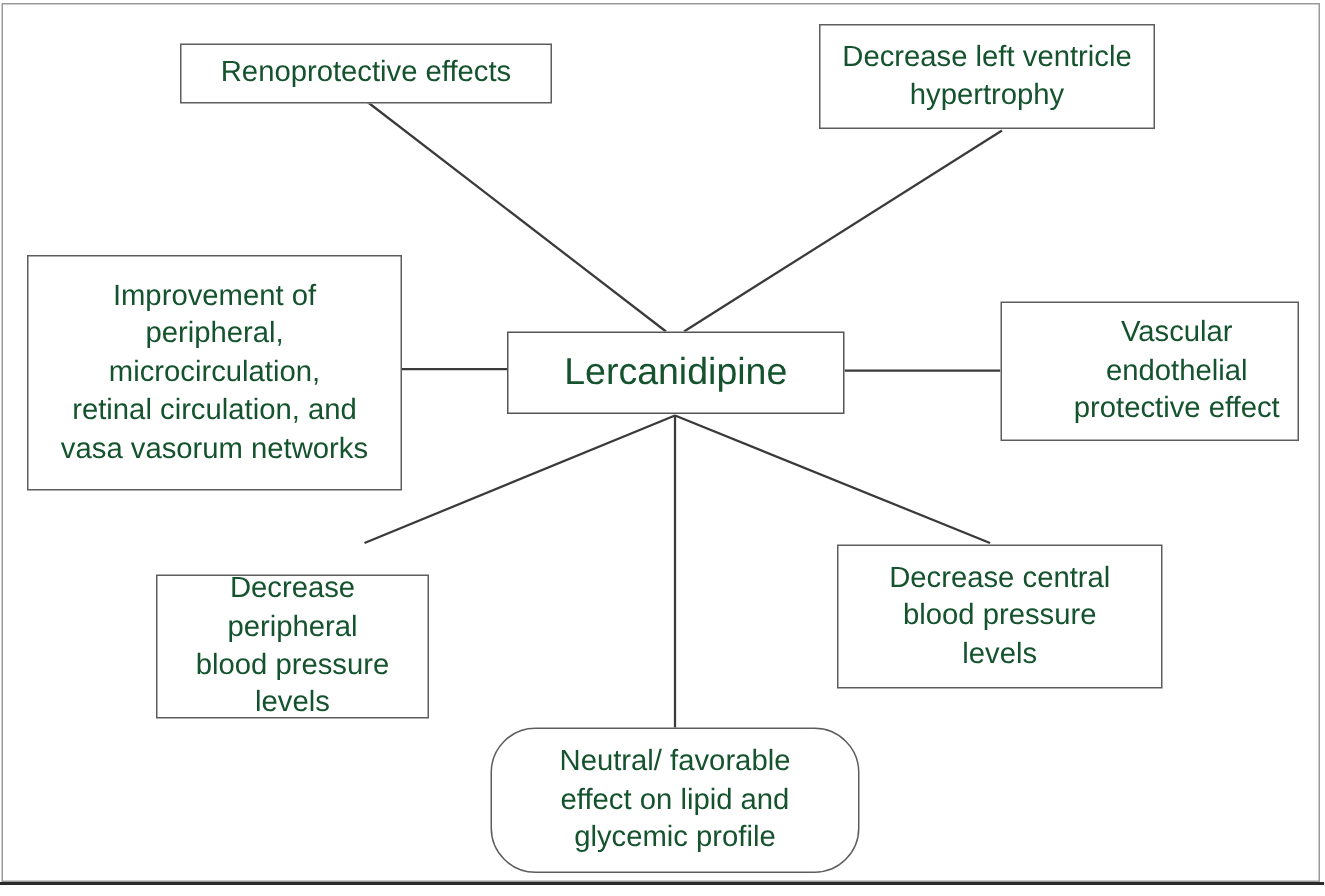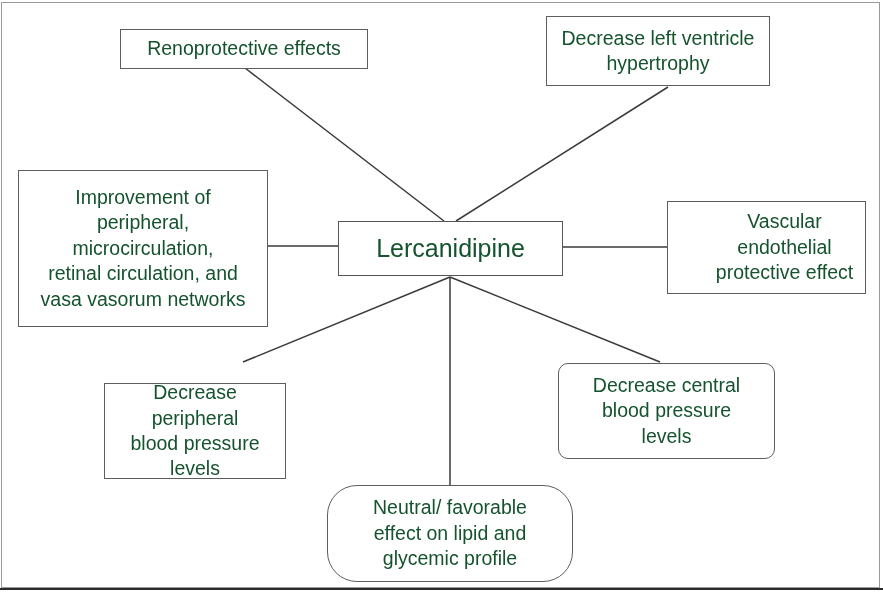--- a/index.html
+++ b/index.html
@@ -97,21 +97,21 @@
 peripheral,
 microcirculation,
 retinal circulation, and
 vasa vasorum networks</div>
       <div class="node-box leaf" style="left: 667px; top: 201px; width: 199px; height: 93px; padding-left: 40px;">Vascular
 endothelial
 protective effect</div>
       <div class="node-box leaf" style="left: 104px; top: 363px; width: 182px; height: 96px; margin-top: 20px;">Decrease peripheral
 blood pressure
 levels</div>
-      <div class="node-box leaf" style="left: 558px; top: 363px; width: 217px; height: 96px; border-radius: 10px;">Decrease central
+      <div class="node-box leaf" style="left: 558px; top: 363px; width: 217px; height: 96px;">Decrease central
 blood pressure
 levels</div>
       <div class="node-box leaf" style="left: 327px; top: 485px; width: 246px; height: 97px; border-radius: 30px;">Neutral/ favorable
 effect on lipid and
 glycemic profile</div>
     </div>
 
   <div class="frame frame-baseline"></div>
 
 </div>

